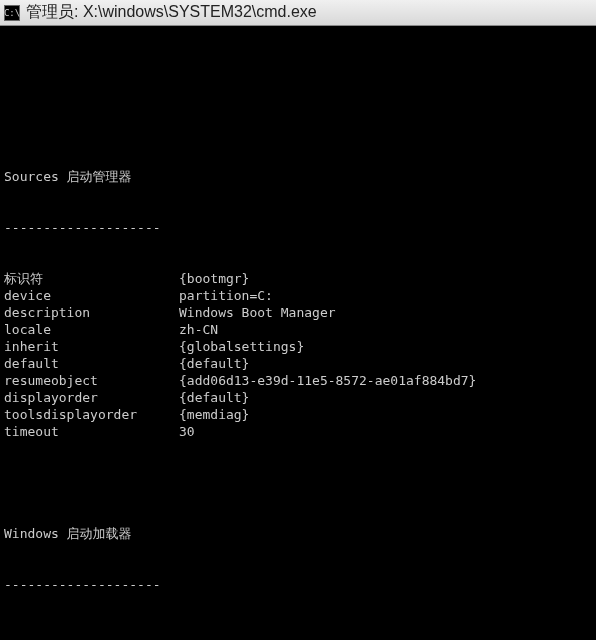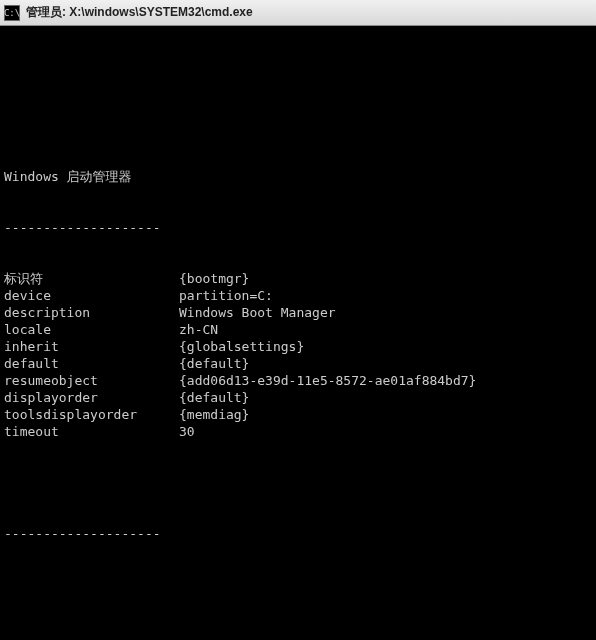--- a/index.html
+++ b/index.html
@@ -32,22 +32,21 @@
       display: flex;
       align-items: center;
       justify-content: center;
       color: #ccc;
       font-size: 9px;
       font-family: monospace;
     }
     .titlebar-text {
       color: #222;
       font-family: 'Microsoft YaHei', 'SimSun', sans-serif;
-      font-size: 12px;
-      font-weight: bold;
+      font-size: 16px;
     }
     .terminal {
       padding: 6px 4px;
       color: #ccc;
       line-height: 17px;
       white-space: pre;
       font-family: 'NSimSun', 'SimSun', 'Consolas', monospace;
     }
     .line {
       display: block;
@@ -78,21 +77,22 @@
 <body>
 
 <div class="titlebar">
   <div class="titlebar-icon">C:\</div>
   <div class="titlebar-text">管理员: X:\windows\SYSTEM32\cmd.exe</div>
 </div>
 
 <div class="terminal">
   <span class="line"> </span>
   <span class="line"> </span>
-  <span class="section-header">Windows 启动管理器</span>
+  <span class="section-header">Sources 启动管理器</span>
   <span class="divider">--------------------</span>
   <div id="sec1"><div class="kv-row"><span class="kv-key">标识符</span><span class="kv-val">{bootmgr}</span></div><div class="kv-row"><span class="kv-key">device</span><span class="kv-val">partition=C:</span></div><div class="kv-row"><span class="kv-key">description</span><span class="kv-val">Windows Boot Manager</span></div><div class="kv-row"><span class="kv-key">locale</span><span class="kv-val">zh-CN</span></div><div class="kv-row"><span class="kv-key">inherit</span><span class="kv-val">{globalsettings}</span></div><div class="kv-row"><span class="kv-key">default</span><span class="kv-val">{default}</span></div><div class="kv-row"><span class="kv-key">resumeobject</span><span class="kv-val">{add06d13-e39d-11e5-8572-ae01af884bd7}</span></div><div class="kv-row"><span class="kv-key">displayorder</span><span class="kv-val">{default}</span></div><div class="kv-row"><span class="kv-key">toolsdisplayorder</span><span class="kv-val">{memdiag}</span></div><div class="kv-row"><span class="kv-key">timeout</span><span class="kv-val">30</span></div></div>
   <span class="line"> </span>
+  <span class="section-header">Windows 启动加载器</span>
   <span class="divider">--------------------</span>
   
   
   
 </div>
 
 </body></html>

